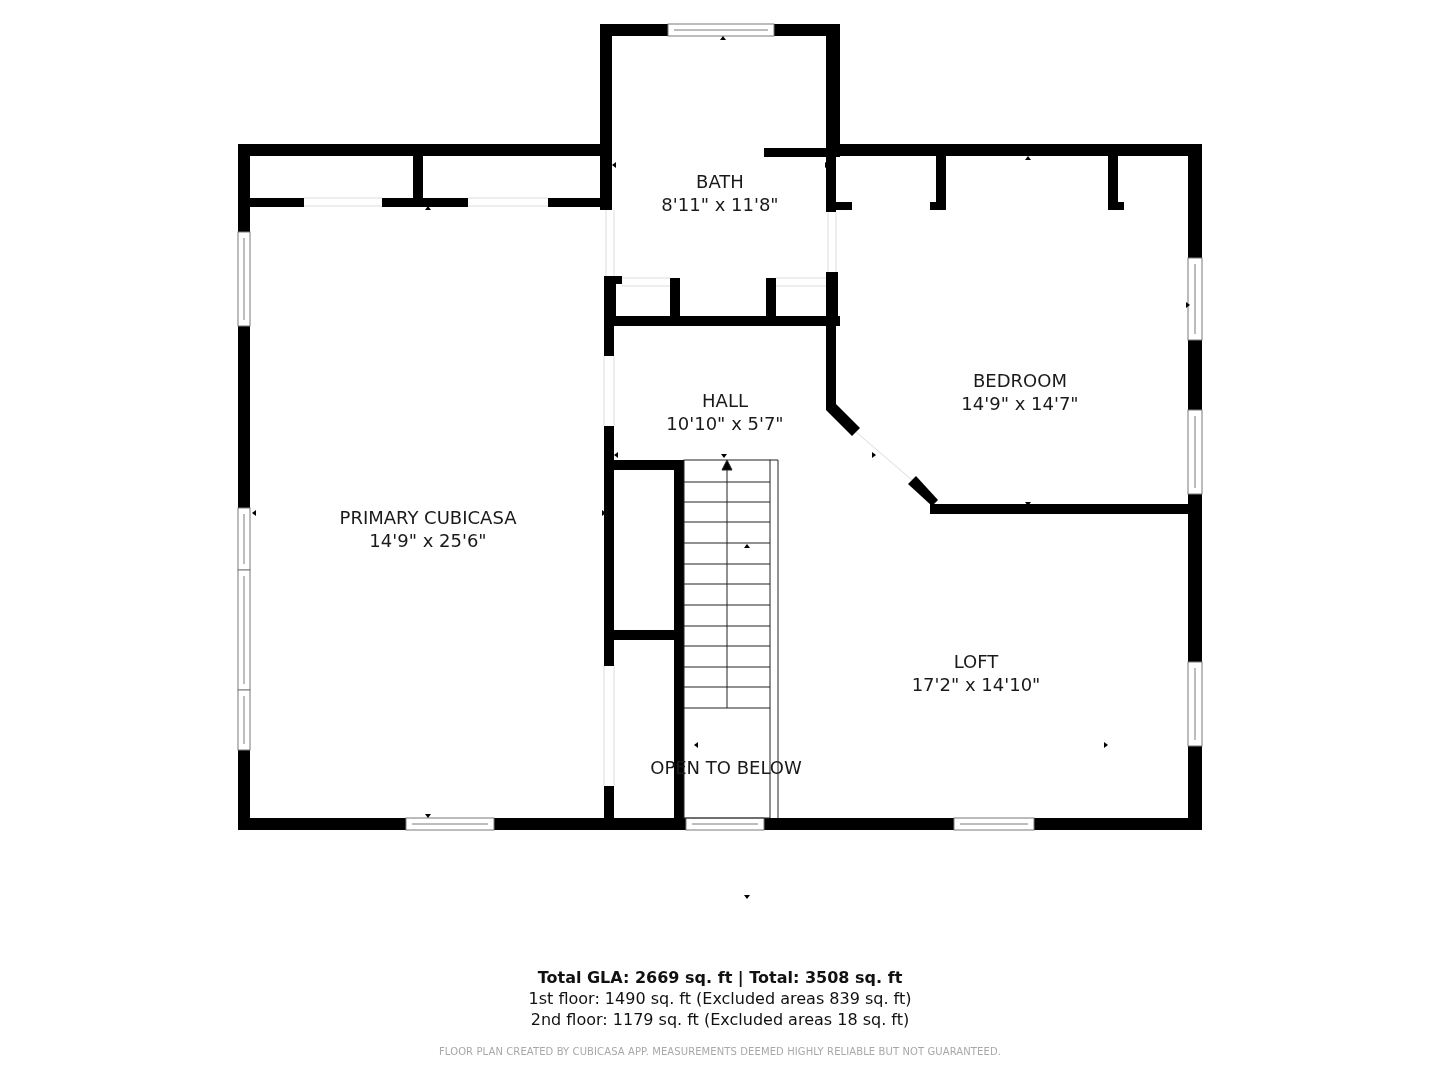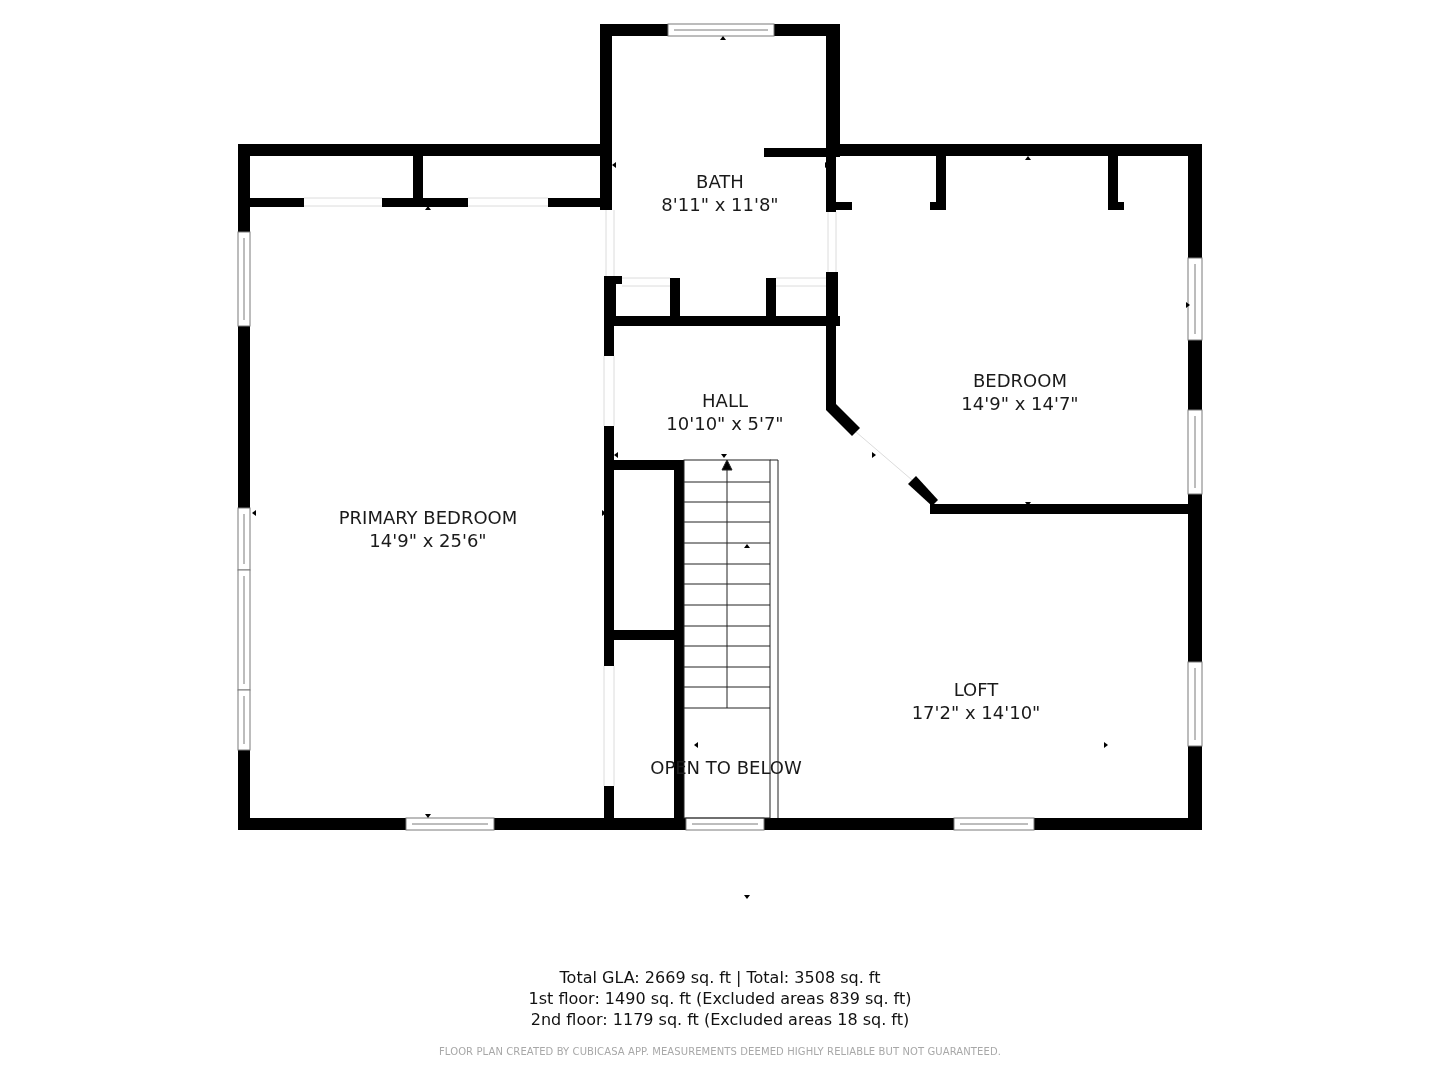--- a/index.html
+++ b/index.html
@@ -1,21 +1,21 @@
 <!DOCTYPE html>
 <html><head>
   <meta charset="utf-8">
   <style>
     html, body { margin: 0; padding: 0; background: #ffffff; }
     body { width: 1440px; height: 1080px; position: relative; overflow: hidden; font-family: "DejaVu Sans", sans-serif; }
     #plan { position: absolute; left: 0; top: 0; }
     .room-label { position: absolute; text-align: center; color: #1a1a1a; font-size: 18px; line-height: 23px; transform: translateX(-50%); white-space: nowrap; }
     .room-label span { display: block; }
     .footer { position: absolute; left: 0; width: 1440px; text-align: center; color: #111; }
-    .f1 { top: 968px; font-weight: normal; font-size: 16px; }
+    .f1 { top: 968px; font-weight: bold; font-size: 16px; }
     .f2 { top: 989px; font-size: 16px; }
     .f3 { top: 1010px; font-size: 16px; text-align: center; }
     .f4 { top: 1046px; font-size: 10px; color: #a8a8a8; letter-spacing: 0.1px; }
   </style>
 </head>
 <body>
 
 <svg id="plan" width="1440" height="1080" viewBox="0 0 1440 1080" xmlns="http://www.w3.org/2000/svg">
   <g fill="#000">
 
@@ -172,24 +172,24 @@
 </div>
 <div class="room-label" style="left:1020px; top:333px;margin-top:36px;">
   <span>BEDROOM</span>
   <span>14'9" x 14'7"</span>
 </div>
 <div class="room-label" style="left:725px; top:389px;">
   <span>HALL</span>
   <span>10'10" x 5'7"</span>
 </div>
 <div class="room-label" style="left:428px; top:506px;">
-  <span>PRIMARY BEDROOM</span>
+  <span>PRIMARY CUBICASA</span>
   <span>14'9" x 25'6"</span>
 </div>
-<div class="room-label" style="left:976px; top:650px;margin-top:28px;">
+<div class="room-label" style="left:976px; top:650px;">
   <span>LOFT</span>
   <span>17'2" x 14'10"</span>
 </div>
 <div class="room-label" style="left:726px; top:756px;">
   <span>OPEN TO BELOW</span>
 </div>
 
 <div class="footer f1">Total GLA: 2669 sq. ft | Total: 3508 sq. ft</div>
 <div class="footer f2">1st floor: 1490 sq. ft (Excluded areas 839 sq. ft)</div>
 <div class="footer f3">2nd floor: 1179 sq. ft (Excluded areas 18 sq. ft)</div>

